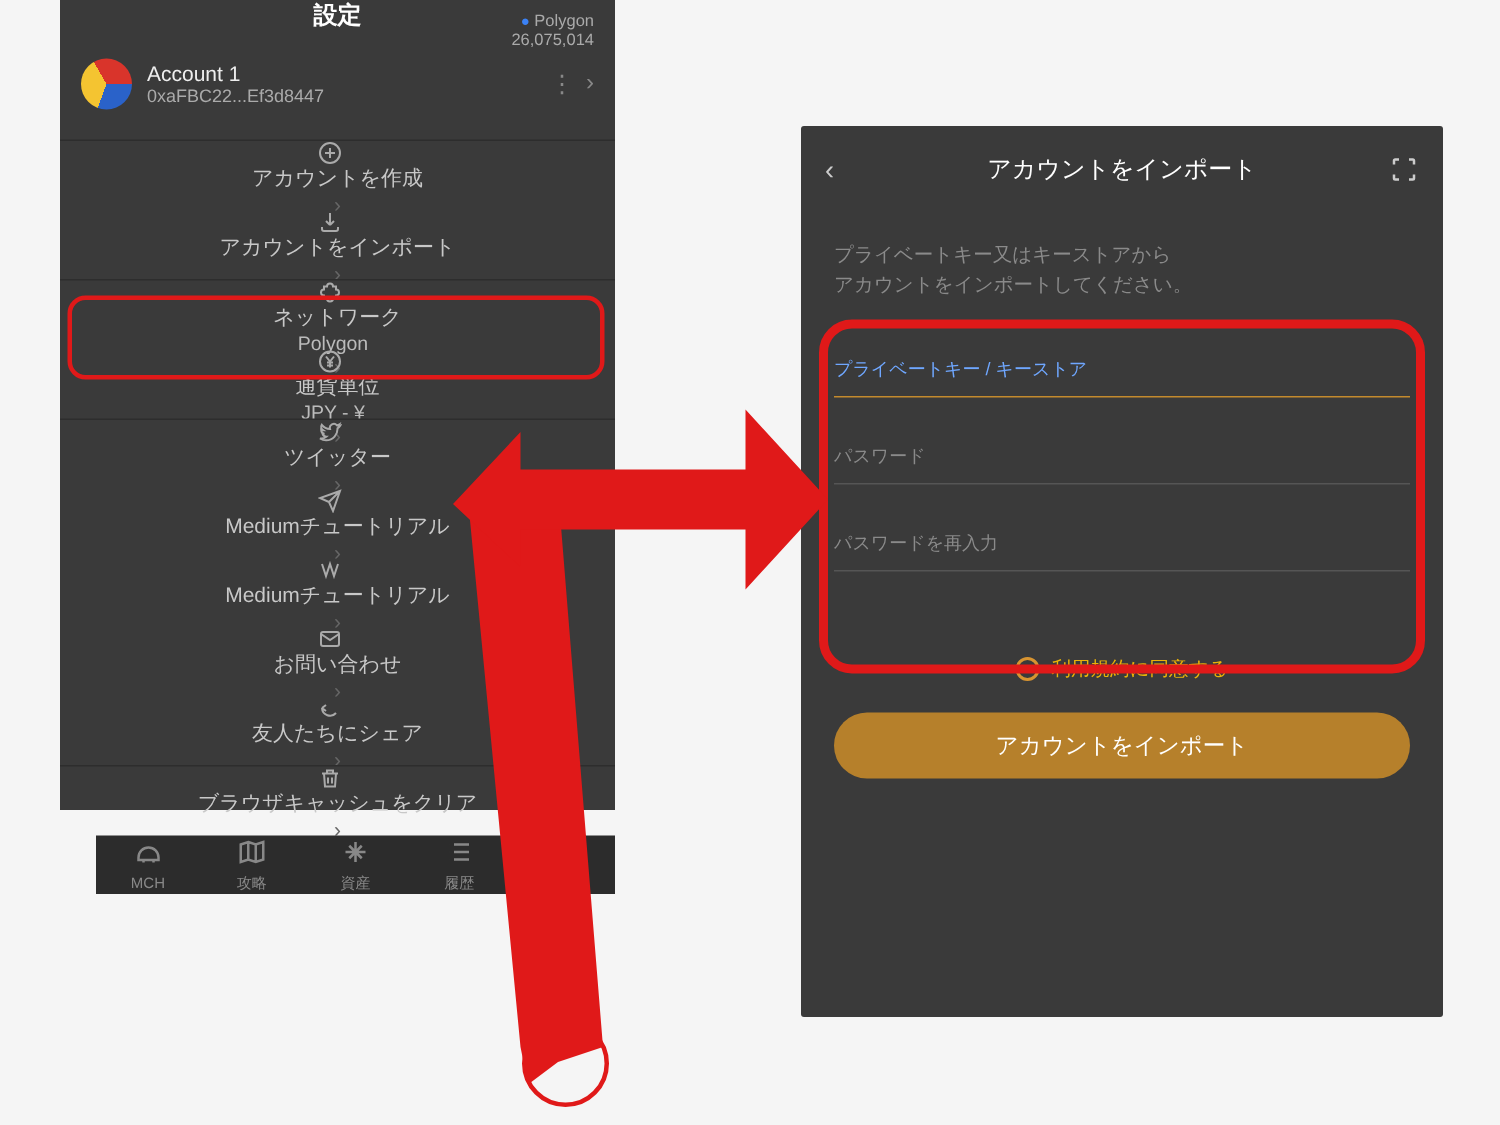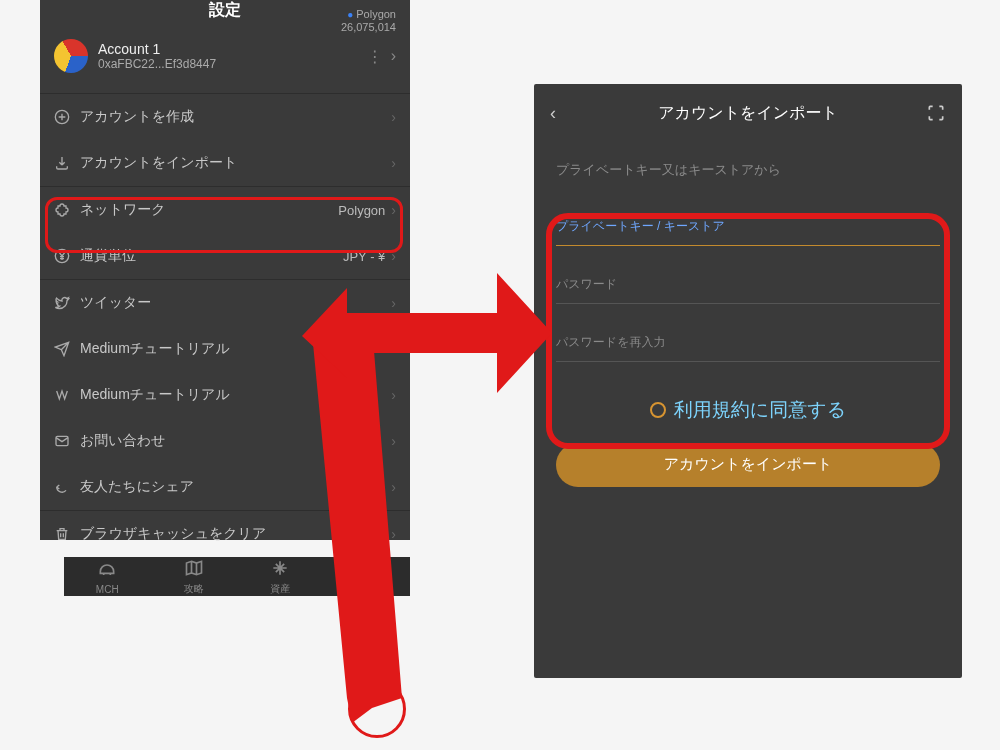--- a/index.html
+++ b/index.html
@@ -42,21 +42,21 @@
   .acct-name { color: #eee; font-size: 14px; }
   .acct-addr { color: #aaa; font-size: 12px; }
   .acct-actions { display: flex; align-items: center; gap: 10px; color: #888; }
   .dots-v { font-size: 16px; letter-spacing: -2px; }
 
   .sect { border-top: 1px solid #2d2d2d; }
   .row {
     display: flex; align-items: center;
     padding: 0 14px;
     height: 46px;
-    font-size: 14px; color: #c8c8c8;
+    font-size: 14px; color: #c8c8c8; flex-direction: column;
   }
   .row .ico { width: 26px; display: flex; align-items: center; justify-content: flex-start; color: #aaa; }
   .row .lbl { flex: 1; }
   .row .val { color: #bbb; font-size: 13px; margin-right: 6px; }
   .row .chev { color: #666; font-size: 14px; }
 
   .highlight-import {
     position: absolute; left: 45px; top: 197px;
     width: 358px; height: 56px;
     border: 3px solid #e01919; border-radius: 12px;
@@ -120,22 +120,22 @@
     font-size: 12px; color: #ddd;
     padding: 20px 0 4px 0;
     outline: none;
   }
   .field::placeholder { color: #8a8a8a; }
   .field.focused { border-bottom: 1px solid #c38a2d; }
   .field.focused::placeholder { color: #6fa7ff; }
 
   .agree {
     display: flex; align-items: center; justify-content: center;
-    margin-top: 35px; gap: 8px;
-    font-size: 19px; color: #7dd3fc; font-weight: 500;
+    margin-top: 56px; gap: 8px;
+    font-size: 13px; color: #eab308; font-weight: 500;
   }
   .agree-ring {
     width: 16px; height: 16px; border: 2px solid #d79431; border-radius: 50%;
   }
   .import-btn {
     margin: 20px 22px 0 22px;
     height: 44px; border-radius: 22px;
     background: #b6802b; color: #fff;
     display: flex; align-items: center; justify-content: center;
     font-size: 15px;
@@ -300,20 +300,28 @@
       </span>
       <span>攻略</span>
     </div>
     <div class="bnav-item">
       <span class="bnav-ico">
         <svg width="20" height="20" viewBox="0 0 24 24" fill="none" stroke="#888" stroke-width="2">
             <path d="M12 4v16M4 12h16M7 7l10 10M17 7L7 17"></path>
           </svg>
       </span>
       <span>資産</span>
+    </div>
+    <div class="bnav-item">
+      <span class="bnav-ico">
+        <svg width="20" height="20" viewBox="0 0 24 24" fill="none" stroke="#888" stroke-width="2">
+            <path d="M8 6h12M8 12h12M8 18h12M4 6h.01M4 12h.01M4 18h.01"></path>
+          </svg>
+      </span>
+      <span>履歴</span>
     </div>
     <div class="bnav-item active">
       <span class="bnav-ico">
         <svg width="22" height="22" viewBox="0 0 24 24" fill="#fff">
             <path d="M19.4 13a7.8 7.8 0 000-2l2-1.6-2-3.4-2.4 1a7.7 7.7 0 00-1.7-1l-.3-2.6h-4l-.3 2.6a7.7 7.7 0 00-1.7 1l-2.4-1-2 3.4L6.6 11a7.8 7.8 0 000 2l-2 1.6 2 3.4 2.4-1a7.7 7.7 0 001.7 1l.3 2.6h4l.3-2.6a7.7 7.7 0 001.7-1l2.4 1 2-3.4-2-1.6zM12 15.5A3.5 3.5 0 1115.5 12 3.5 3.5 0 0112 15.5z"></path>
           </svg>
       </span>
       <span>設定</span>
     </div>
   </div>
@@ -333,20 +341,21 @@
     <span class="rhdr-title">アカウントをインポート</span>
     <span class="rhdr-scan">
       <svg width="20" height="20" viewBox="0 0 24 24" fill="none" stroke="#ccc" stroke-width="2">
           <path d="M4 8V5a1 1 0 011-1h3M20 8V5a1 1 0 00-1-1h-3M4 16v3a1 1 0 001 1h3M20 16v3a1 1 0 01-1 1h-3"></path>
         </svg>
     </span>
   </div>
 
   <div class="instr">
     <div>プライベートキー又はキーストアから</div>
+    <div>アカウントをインポートしてください。</div>
   </div>
 
   <div class="field-wrap">
     <input class="field focused" placeholder="プライベートキー / キーストア" style="">
   </div>
   <div class="field-wrap">
     <input class="field" type="password" placeholder="パスワード" style="">
   </div>
   <div class="field-wrap">
     <input class="field" type="password" placeholder="パスワードを再入力" style="">

